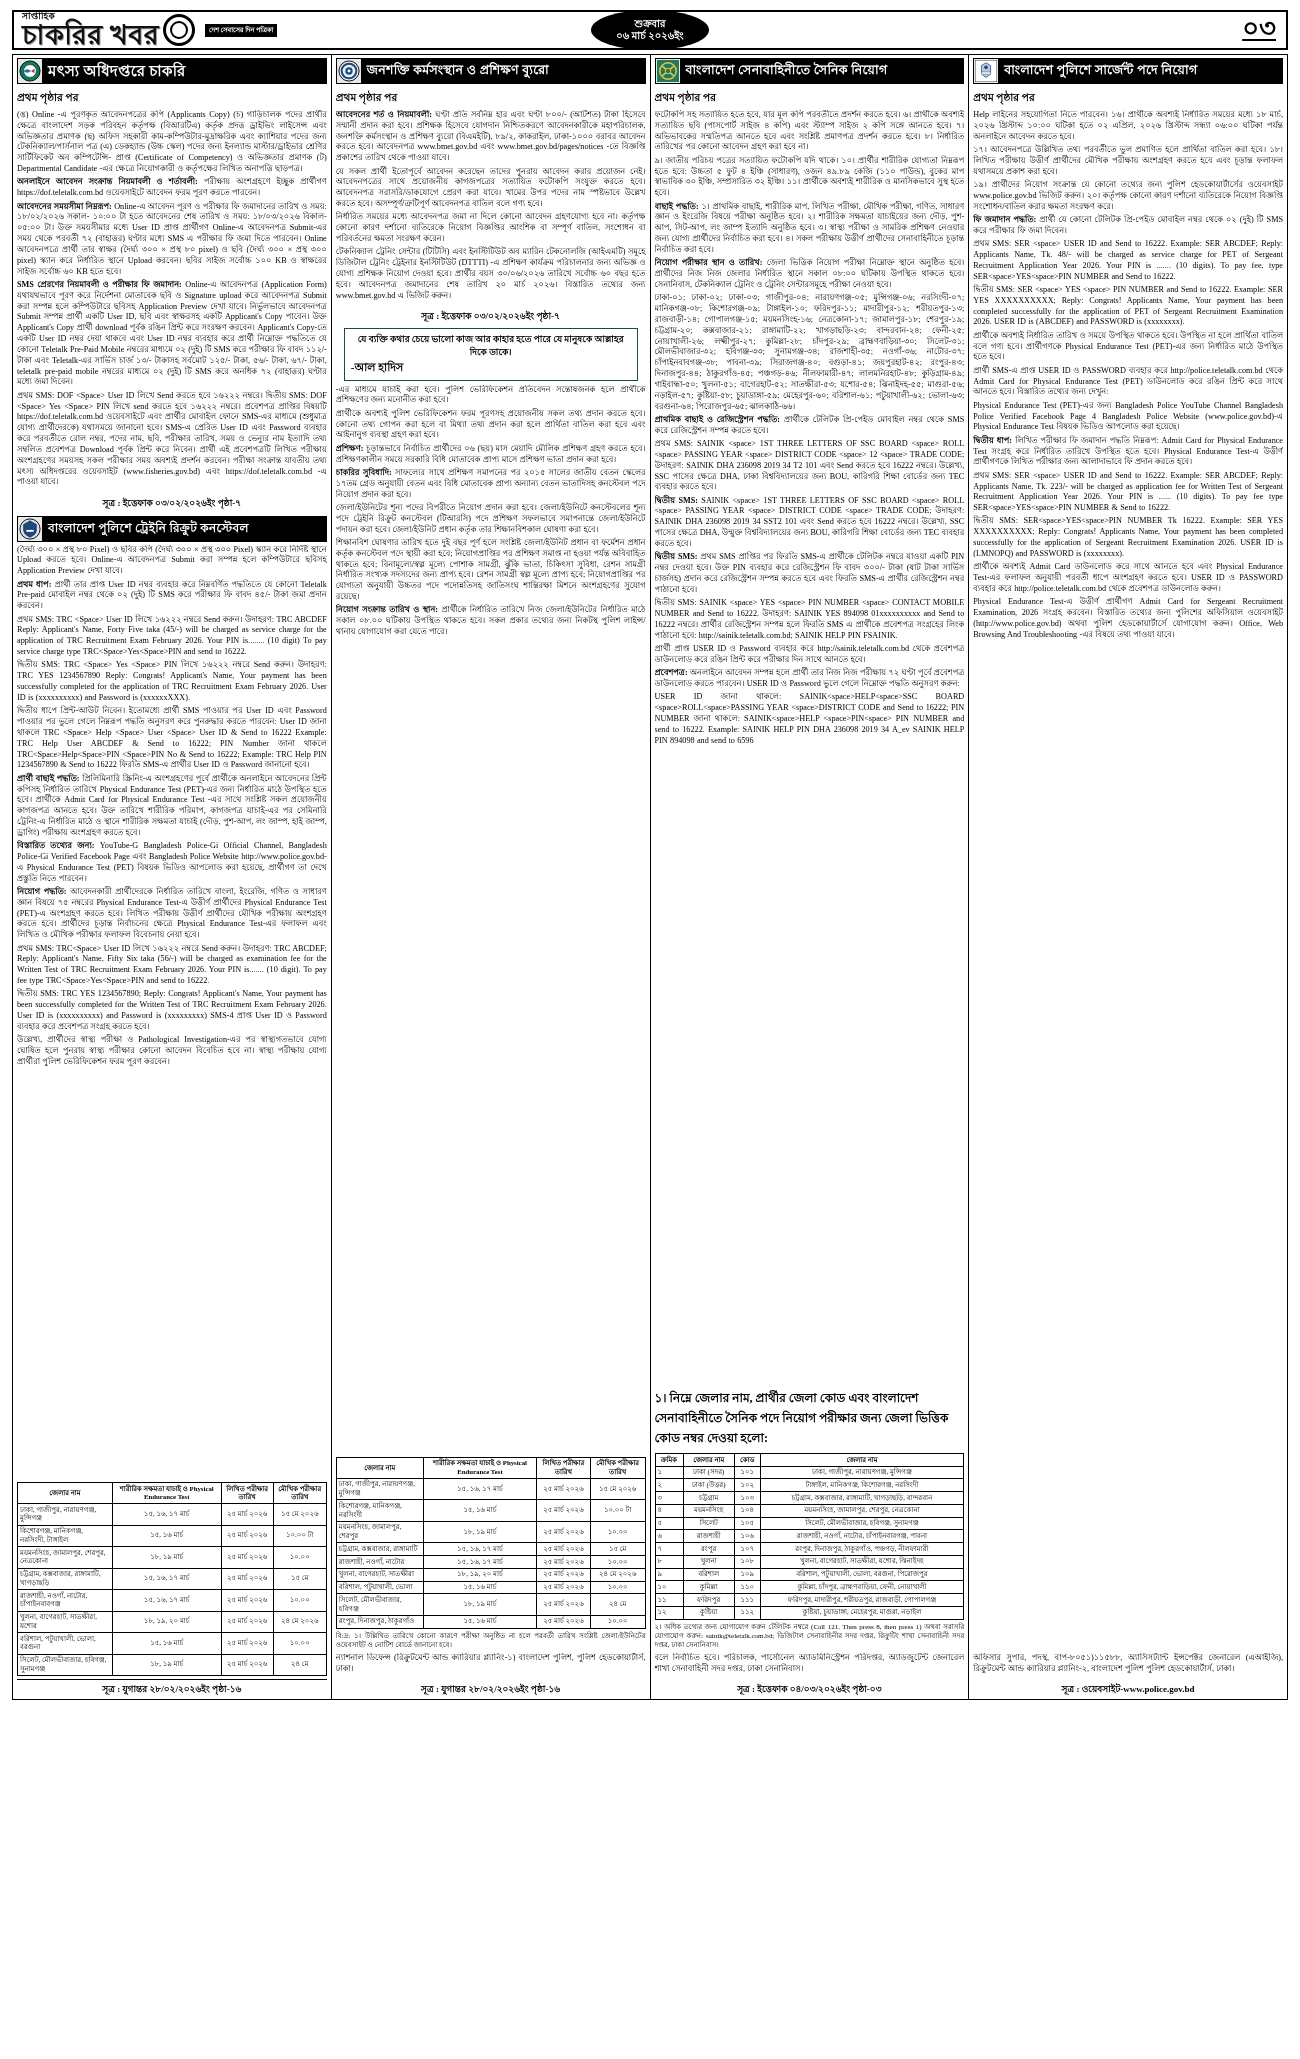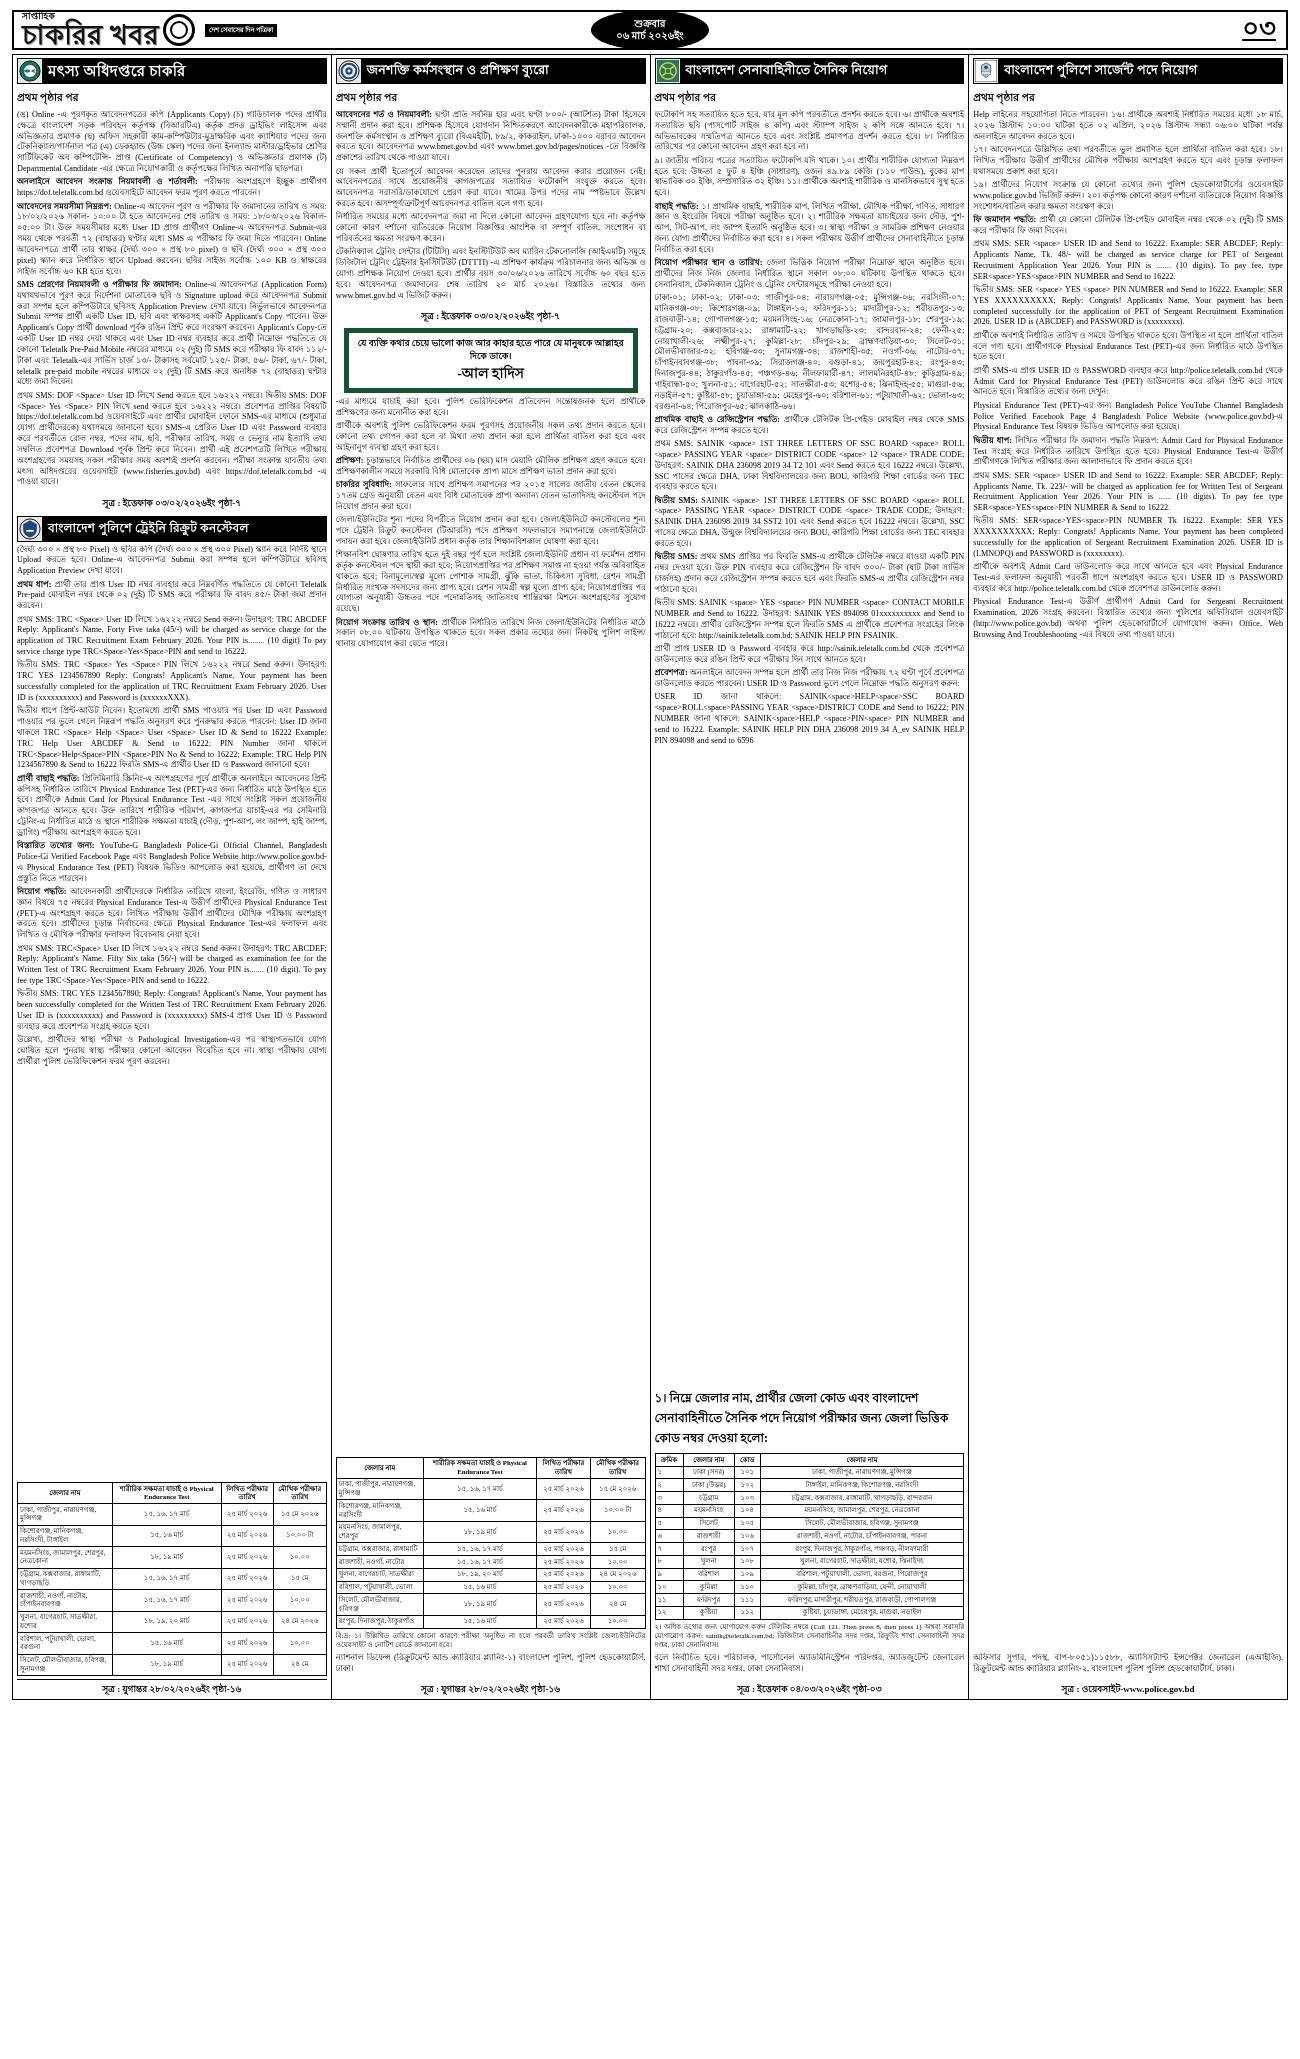--- a/index.html
+++ b/index.html
@@ -136,28 +136,28 @@
 
   .src-line{
     text-align:center;font-size:9px;font-weight:bold;
     margin-top:3px;padding-top:2px;
     border-top:1px solid #000;
   }
   .src-line.nob{border-top:none;}
 
   
   .quote-box{
-    border:5px solid #14532d;
+    border:1px solid #14532d;
     padding:4px 6px;
     margin:4px 8px;
     font-size:9px;font-weight:bold;
     line-height:1.4;
     text-align:center;
   }
-  .quote-attr{display:block;text-align:center;font-size:14px;margin-top:2px;}
+  .quote-attr{display:block;text-align:left;font-size:11px;margin-top:2px;}
 
   
   table.nt{
     border-collapse:collapse;
     width:100%;
     font-size:7px;
     margin-top:4px;
     line-height:1.25;
   }
   table.nt th,table.nt td{

